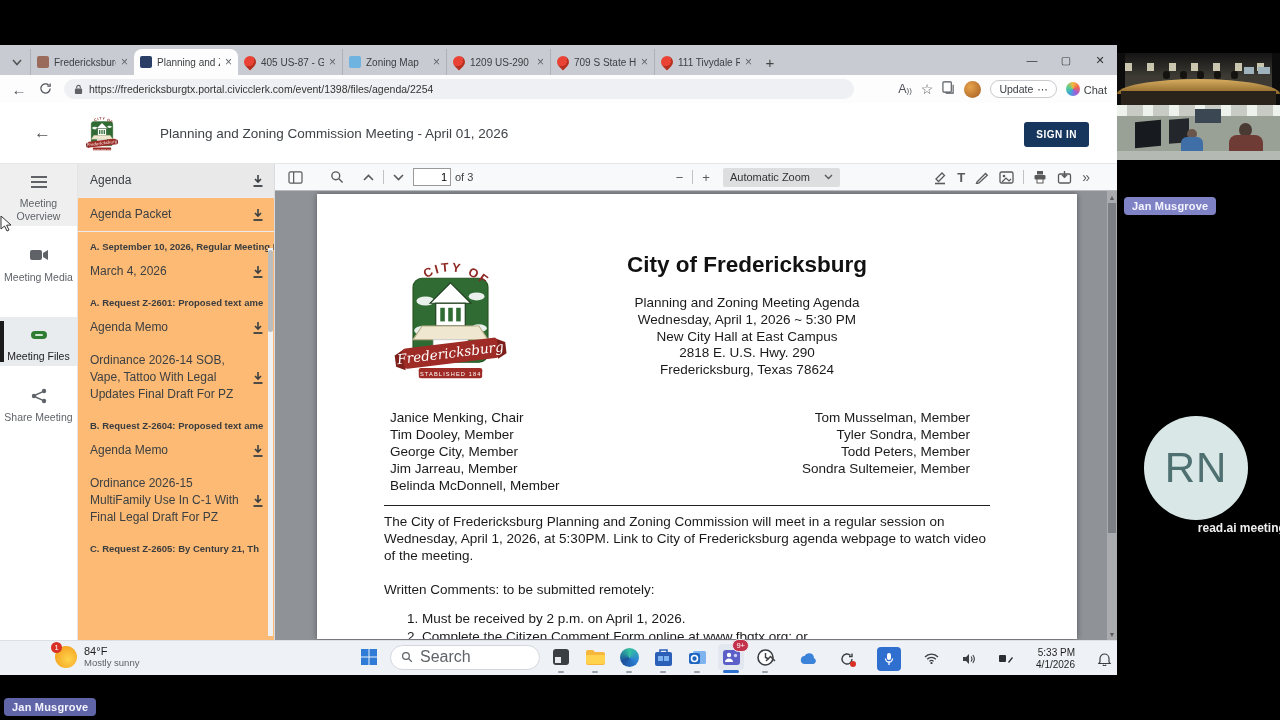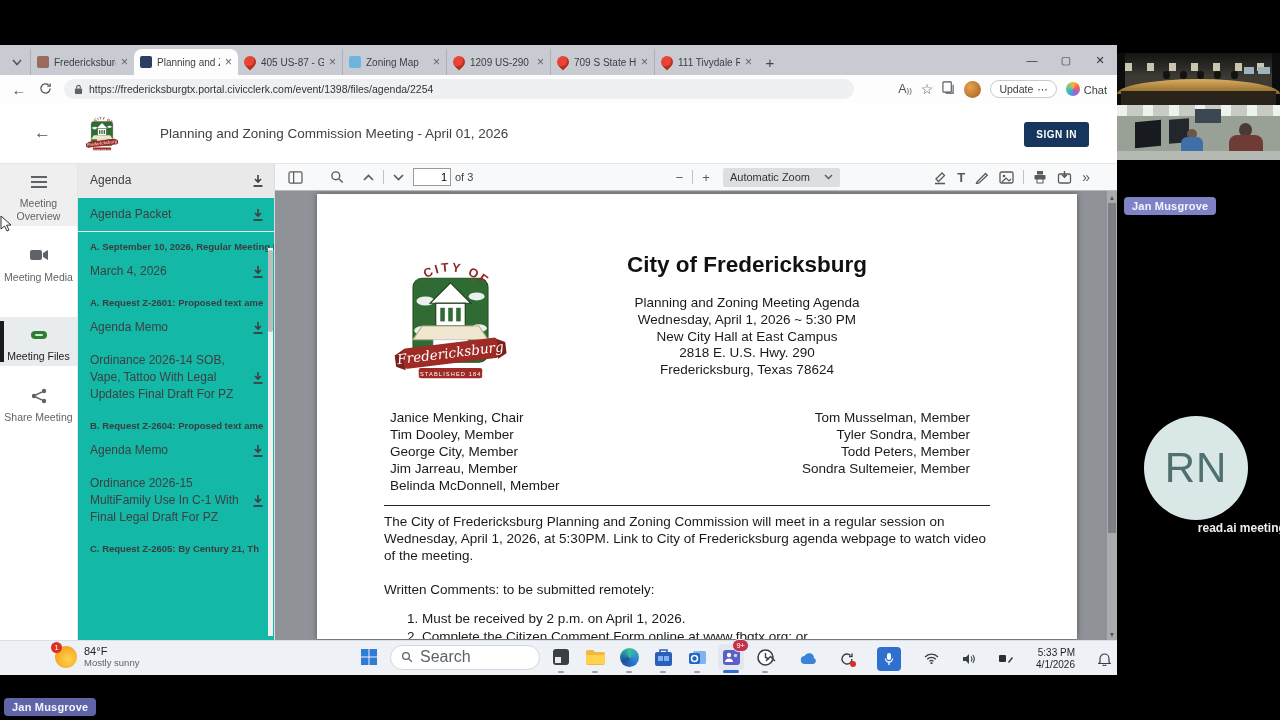--- a/index.html
+++ b/index.html
@@ -50,21 +50,21 @@
   .iconrail{width:78px;background:#fff;border-right:1px solid #e4e4e4;box-sizing:border-box;flex:none}
   .railitem{padding:10px 4px 3px;text-align:center;position:relative}
   .railitem .ric{height:20px;color:#5f6368}
   .railitem .rlb{font-size:10.5px;color:#5f6368;line-height:13px;margin-top:3px}
   .railitem.dim{background:#efefef}
   .railitem.active{background:#e8ecef}
   .railitem.active::before{content:"";position:absolute;left:0;top:4px;bottom:4px;width:4px;background:#1b1b1b}
   .railitem.active .rlb{color:#202124}
 
   
-  .filelist{width:197px;background:#14b8a6;flex:none;position:relative;border-right:1px solid #dadce0;box-sizing:border-box;overflow:hidden}
+  .filelist{width:197px;background:#fdba74;flex:none;position:relative;border-right:1px solid #dadce0;box-sizing:border-box;overflow:hidden}
   .frow{display:flex;align-items:center;padding:8px 8px 8px 12px;border-bottom:1px solid #ececec;min-height:14px}
   .frow .flbl{flex:1;font-size:12px;color:#3c4043;line-height:17px;overflow:hidden}
   .frow.sel{background:#e9e9e9}
   .fsec{padding:9px 12px 3px;font-size:9.5px;font-weight:bold;color:#3a3d40;white-space:nowrap;overflow:hidden}
   .dlbtn{flex:none;width:16px;height:16px;margin-left:6px}
   .fscroll{position:absolute;right:1px;top:84px;width:5px;height:388px;background:#f1f1f1}
   .fthumb{position:absolute;left:0;top:2px;width:5px;height:82px;background:#bdbdbd;border-radius:3px}
 
   
   .pdf{flex:1;position:relative;background:#8f9297;overflow:hidden}

